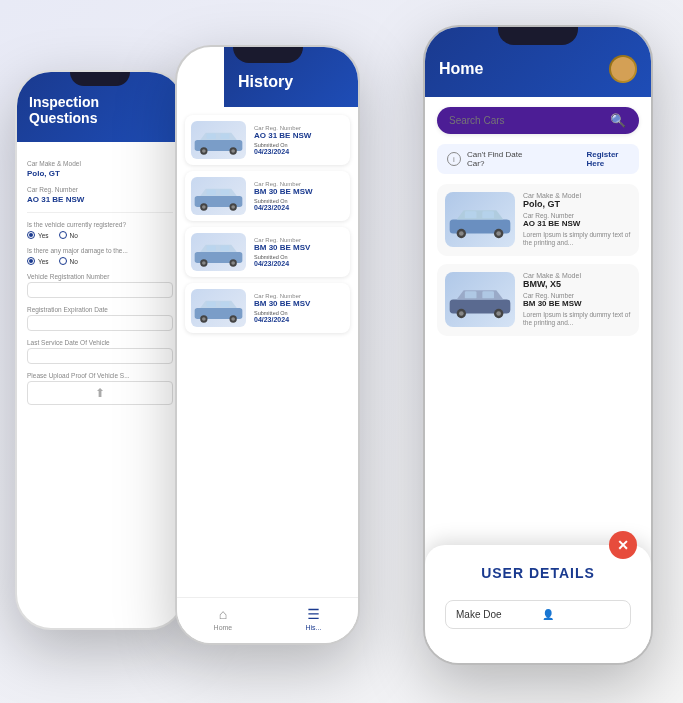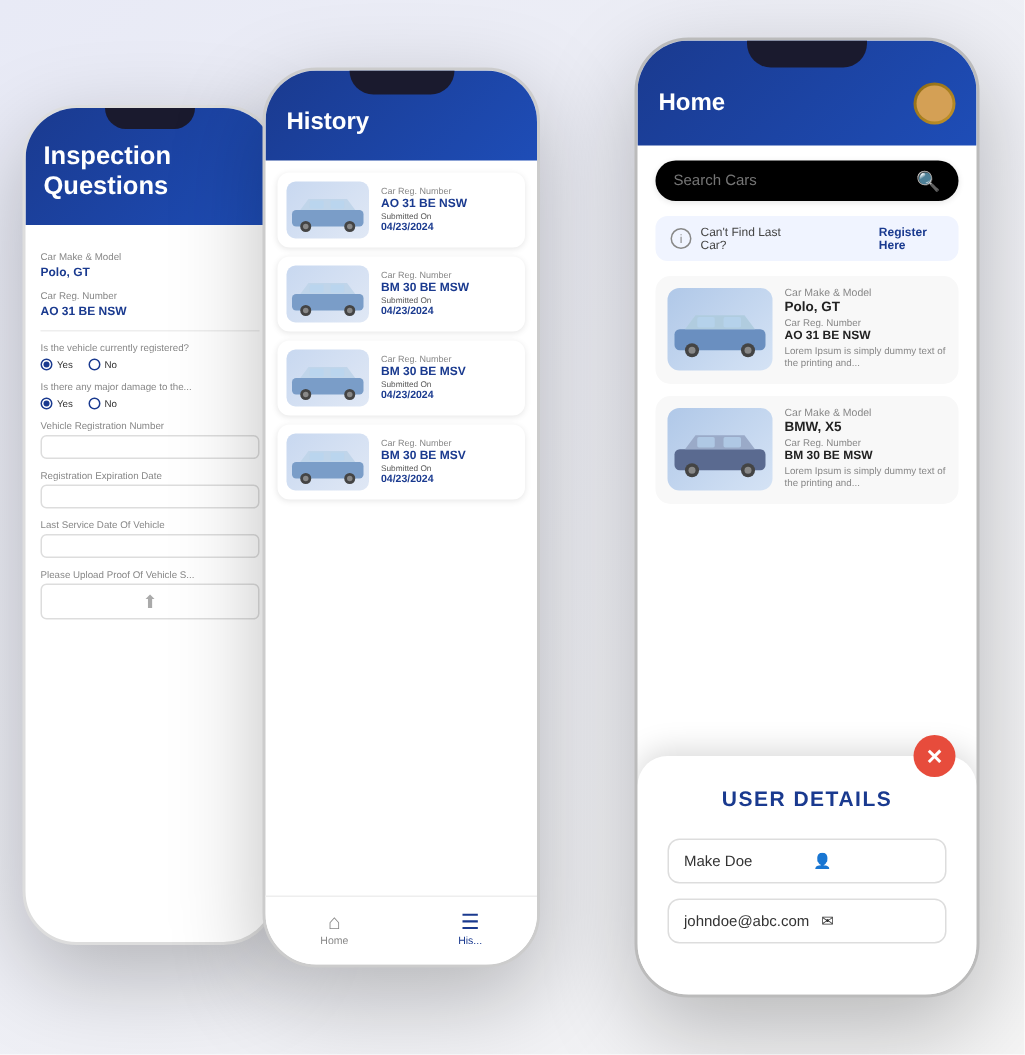--- a/index.html
+++ b/index.html
@@ -53,21 +53,21 @@
       height: 14px;
     }
 
     .phone-1 .phone-header {
       background: linear-gradient(135deg, #1a3a8f, #1e4db7);
       padding: 22px 12px 16px;
       color: white;
     }
 
     .phone-1 .phone-header h2 {
-      font-size: 17px;
+      font-size: 14px;
       font-weight: 700;
     }
 
     .phone-1 .phone-body {
       padding: 10px;
       font-size: 7px;
       color: #333;
     }
 
     .form-field-label {
@@ -142,20 +142,21 @@
 
     .phone-2::before {
       width: 70px;
       height: 16px;
     }
 
     .phone-2 .phone-header {
       background: linear-gradient(135deg, #1a3a8f, #1e4db7);
       padding: 26px 14px 16px;
       color: white;
+      margin-left: 47px;
     }
 
     .phone-2 .phone-header h2 {
       font-size: 16px;
       font-weight: 700;
     }
 
     .history-list {
       padding: 8px;
     }
@@ -280,21 +281,21 @@
     }
 
     .avatar-face {
       width: 24px;
       height: 24px;
       background: #d4a055;
       border-radius: 50%;
     }
 
     .phone-3 .search-bar {
-      background: #000000;
+      background: #4c1d95;
       margin: 10px 12px;
       border-radius: 20px;
       display: flex;
       align-items: center;
       padding: 6px 12px;
       gap: 8px;
       box-shadow: 0 1px 4px rgba(0,0,0,0.1);
     }
 
     .search-bar input {
@@ -633,21 +634,21 @@
     </div>
   </div>
 
   <div class="search-bar">
     <input type="text" placeholder="Search Cars" style="">
     <span class="search-icon-wrap">🔍</span>
   </div>
 
   <div class="cant-find-banner">
     <div class="info-icon">i</div>
-    <span>Can't Find Last Car?</span>&nbsp;<span class="register-link">Register Here</span>
+    <span>Can't Find Date Car?</span>&nbsp;<span class="register-link">Register Here</span>
   </div>
 
   <div id="car-cards">
       <div class="car-card">
     <div class="car-card-img">
           <svg viewBox="0 0 60 32" class="car-draw" xmlns="http://www.w3.org/2000/svg">
     <rect x="4" y="16" width="52" height="12" rx="3" fill="#6a8fc0"></rect>
     <path d="M10 16 L16 8 L44 8 L50 16 Z" fill="#b0ccdf"></path>
     <rect x="17" y="9" width="10" height="6" rx="1" fill="#b8d4f0" opacity="0.7"></rect>
     <rect x="32" y="9" width="10" height="6" rx="1" fill="#b8d4f0" opacity="0.7"></rect>
@@ -688,18 +689,14 @@
   </div>
     </div>
 
   <div class="modal-overlay">
     <div class="modal-close">✕</div>
     <div class="modal-title">USER DETAILS</div>
     <div class="modal-input">
       <span>Make Doe</span>
       <span class="modal-input-icon">👤</span>
     </div>
-    <div class="modal-input">
-      <span>johndoe@abc.com</span>
-      <span class="modal-input-icon">✉</span>
-    </div>
   </div>
 </div>
 
 </body></html>

